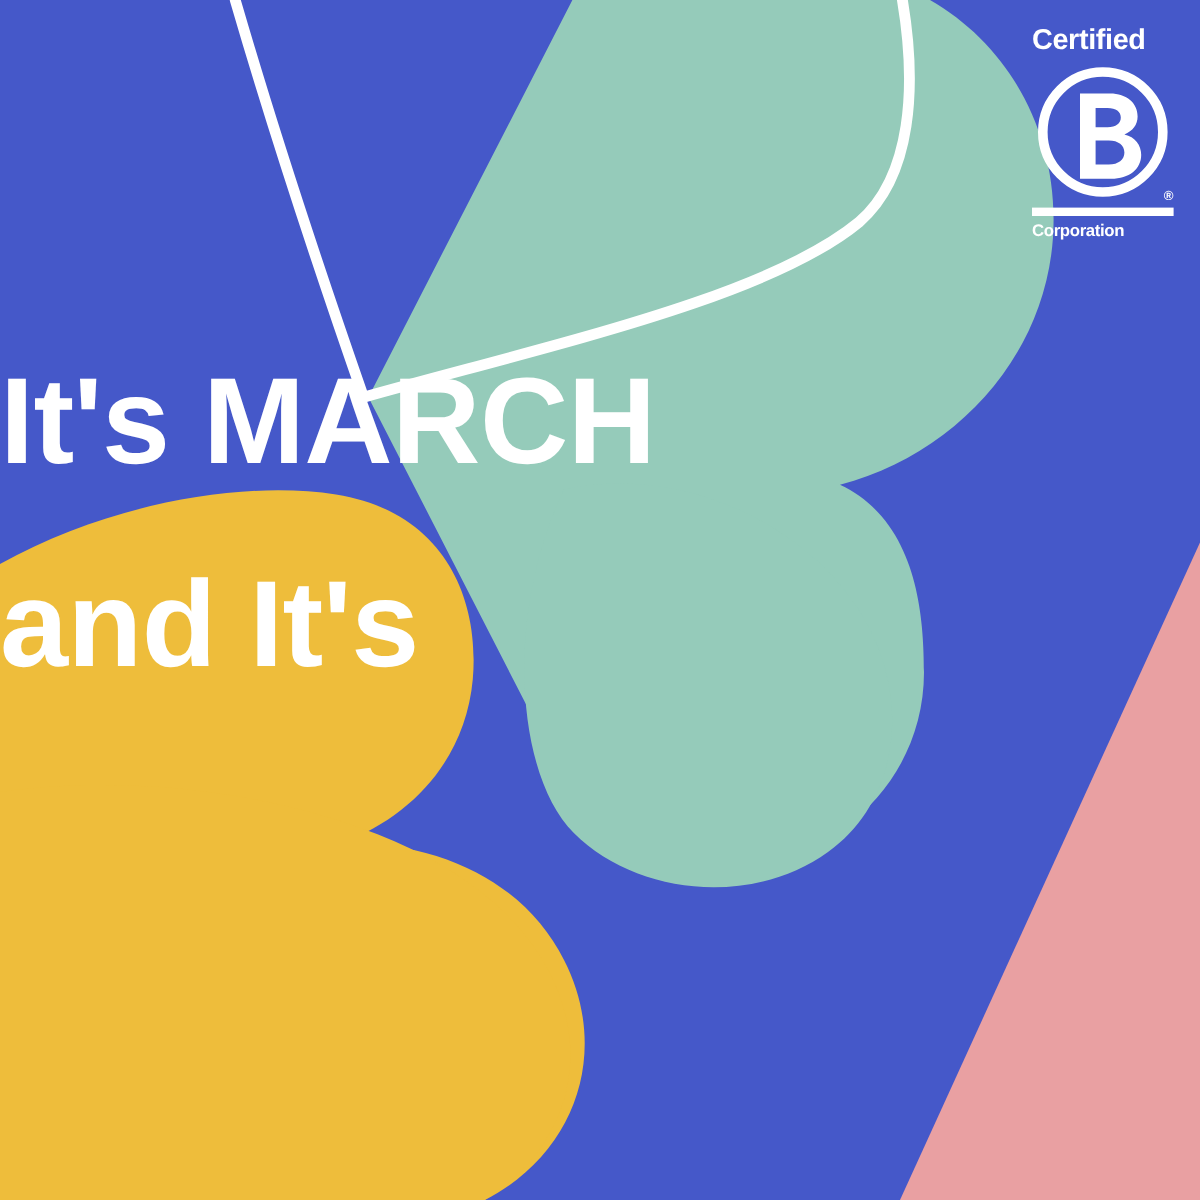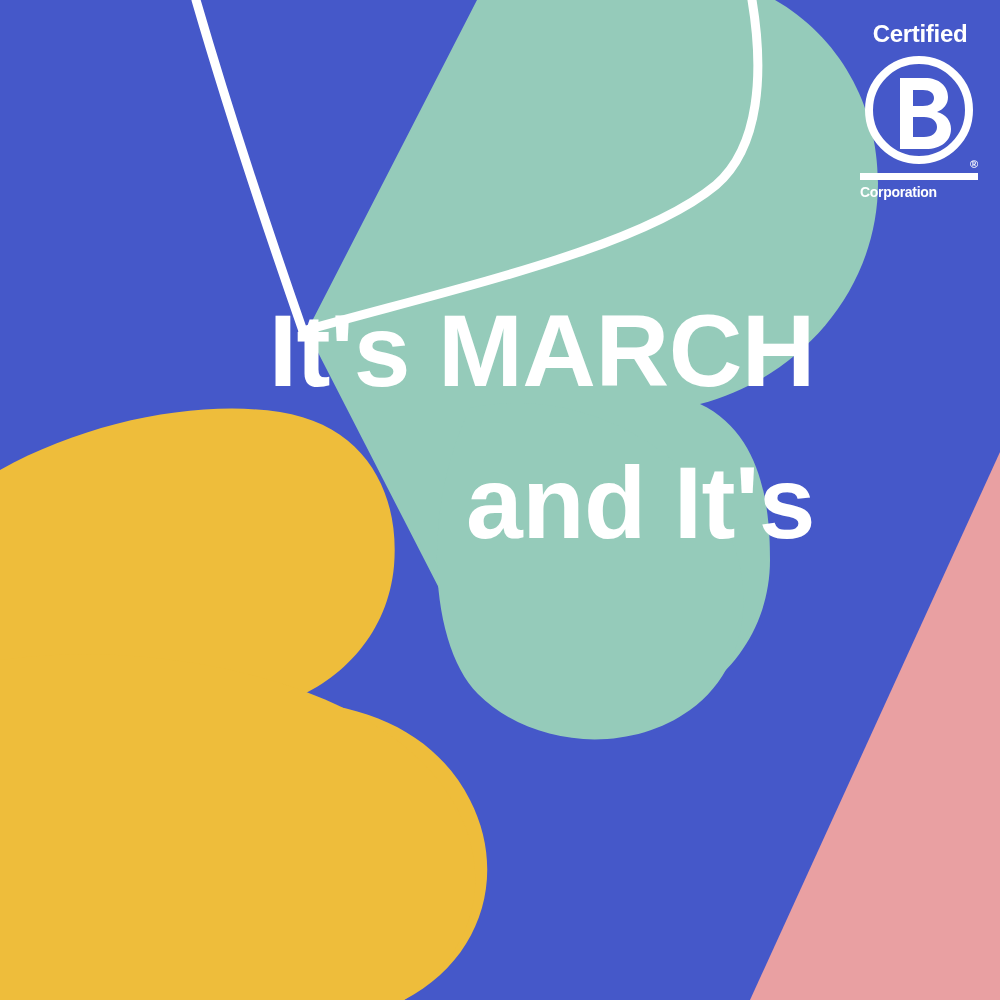--- a/index.html
+++ b/index.html
@@ -28,48 +28,48 @@
     position: absolute;
     left: 0;
     top: 0;
     width: 1000px;
     height: 1000px;
     pointer-events: none;
   }
   .hl-line {
     position: absolute;
     width: 815px;
-    text-align: right;
+    text-align: left;
     color: #ffffff;
     font-weight: 700;
     letter-spacing: -0.5px;
     line-height: 1;
     white-space: nowrap;
     font-family: "Liberation Sans", sans-serif;
   }
   .hl-1 { top: 300px;  font-size: 102px; }
-  .hl-2 { top: 452px;  font-size: 102px; }
+  .hl-2 { top: 469px;  font-size: 102px; }
   .hl-3 { top: 598px;  font-size: 108px; letter-spacing: -1px; }
 
   
   .bcorp-mark {
     position: absolute;
     left: 858px;
     top: 22px;
     width: 122px;
     color: #ffffff;
     text-align: center;
   }
   .bcorp-certified {
     font-size: 24px;
     font-weight: 700;
     line-height: 1;
     letter-spacing: -0.3px;
     margin: 0 0 8px 0;
-    text-align: center;
+    text-align: left;
     padding-left: 2px;
   }
   .bcorp-circle-wrap {
     position: relative;
     width: 118px;
     height: 112px;
     margin: 0 auto;
   }
   .bcorp-circle {
     display: block;

